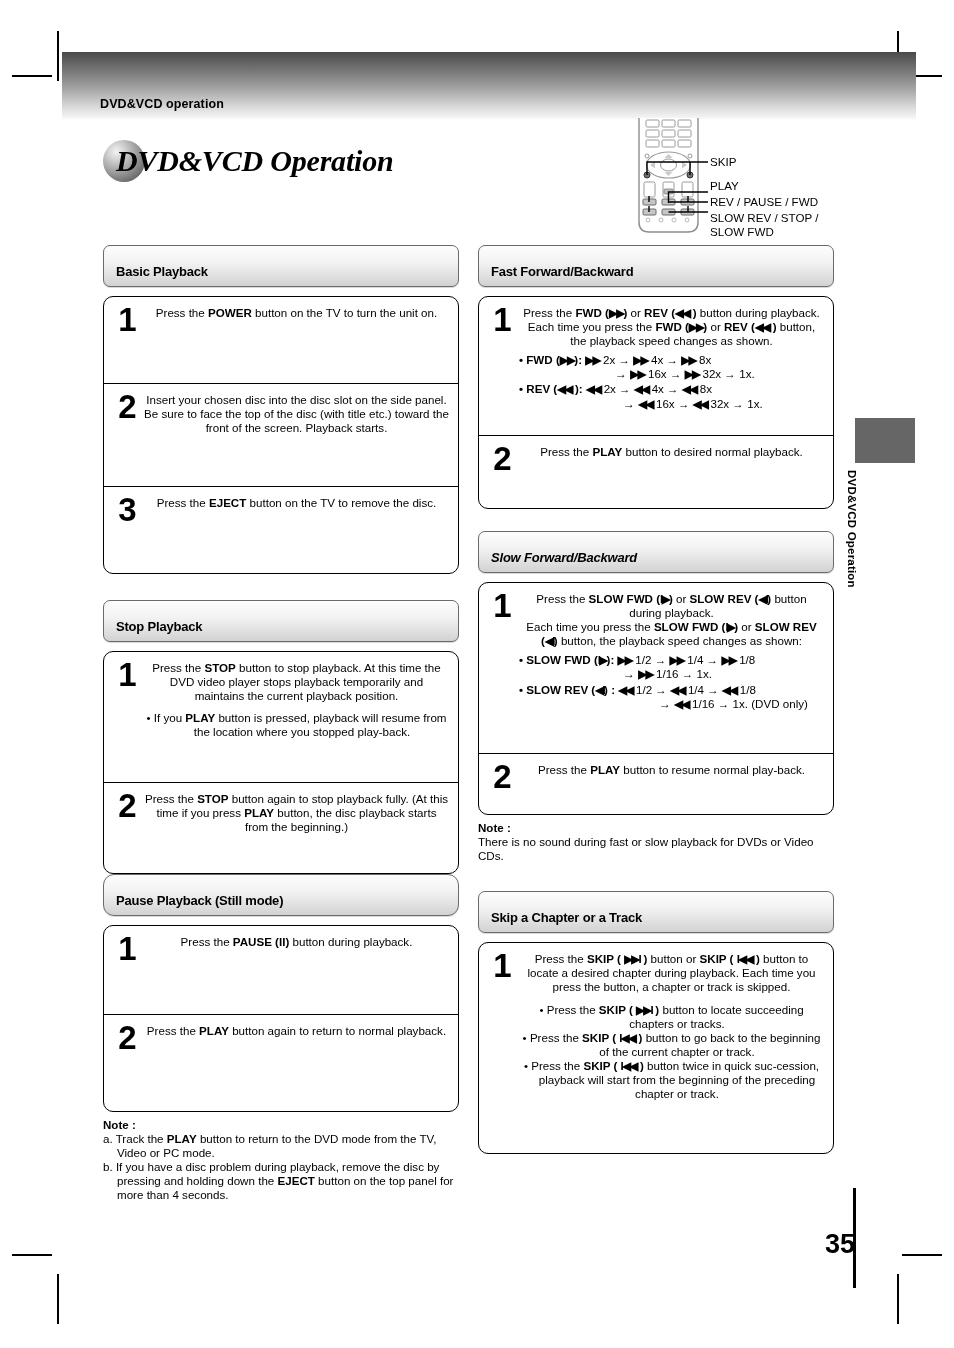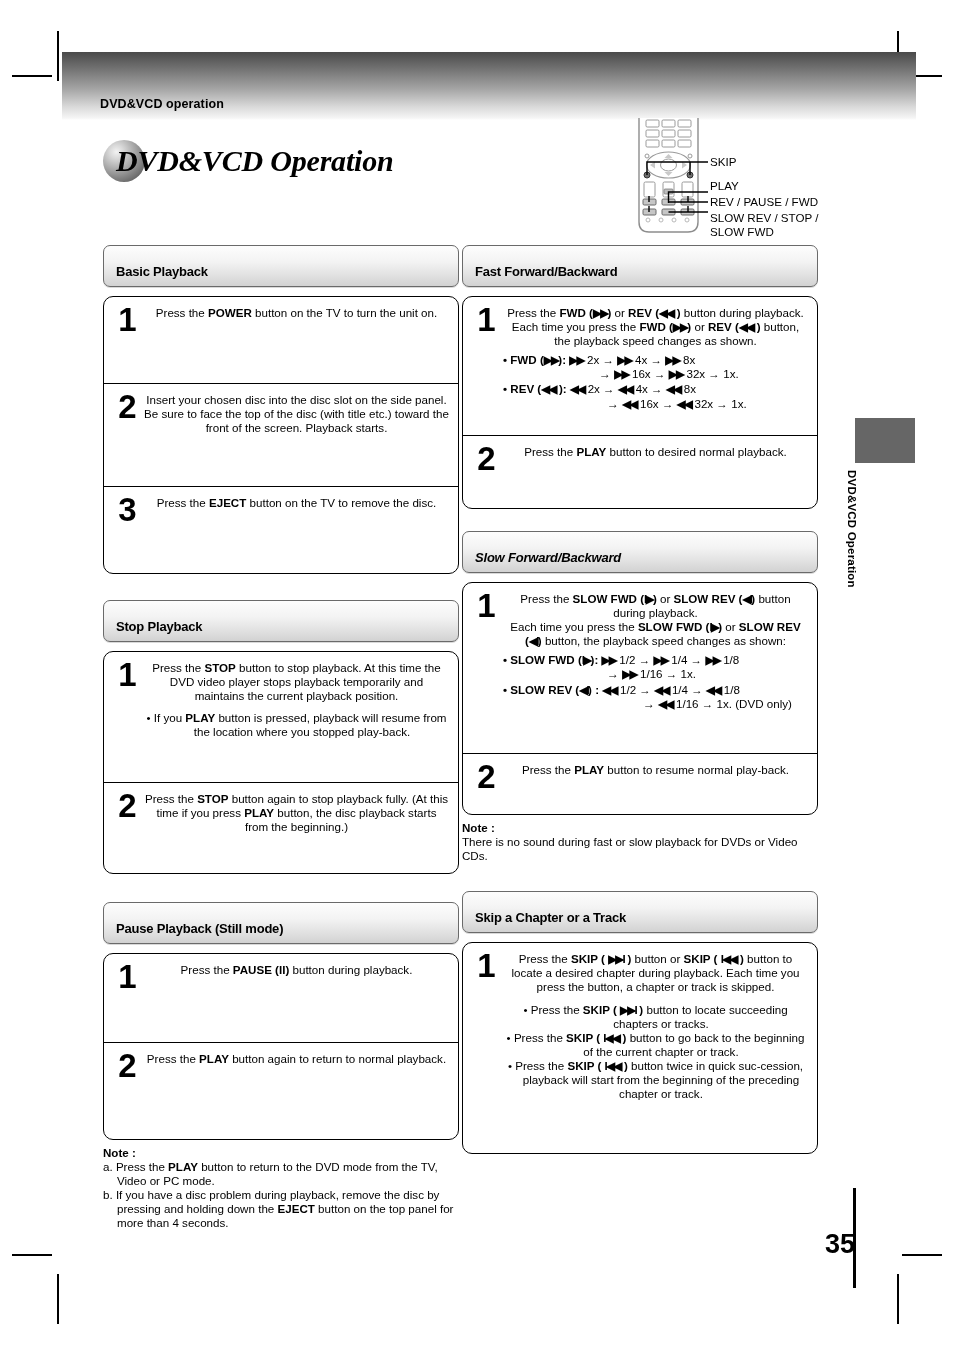--- a/index.html
+++ b/index.html
@@ -40,21 +40,21 @@
   }
 
   
   .remote-block{position:absolute;left:636px;top:118px;width:290px;height:120px;}
   .callouts{position:absolute;left:70px;top:0;width:220px;height:120px;font-size:11.6px;line-height:13.4px;}
   .callout{position:absolute;white-space:nowrap;}
 
   
   .col{position:absolute;top:245px;width:356px;}
   .col-left{left:103px;}
-  .col-right{left:462px;}
+  .col-right{left:478px;}
 
   
   .sechead{
     border:1px solid #6a6a6a;border-radius:7px;
     background:linear-gradient(to bottom,#fdfdfd 0%,#f3f3f3 40%,#e2e2e2 72%,#d2d2d2 100%);
     padding:18px 0 7px 12px;
     font-size:13px;font-weight:bold;letter-spacing:-.2px;
     box-shadow:0 1px 0 rgba(0,0,0,.15);
   }
 
@@ -236,39 +236,39 @@
         </div>
       </div>
       <div class="step" style="min-height:78px;">
         <div class="num">2</div>
         <div class="body just">
           <p><span>Press the </span><b>STOP</b><span> button again to stop playback fully. (At this time if you press </span><b>PLAY</b><span> button, the disc playback starts from the beginning.)</span></p>
         </div>
       </div>
     </div>
 
-    <div class="sechead" style="margin-top:28px;">Pause Playback (Still mode)</div>
+    <div class="sechead" style="border-radius:11px;">Pause Playback (Still mode)</div>
     <div class="stepbox">
       <div class="step" style="min-height:76px;">
         <div class="num">1</div>
         <div class="body">
           <p><span>Press the </span><b>PAUSE (II)</b><span> button during playback.</span></p>
         </div>
       </div>
       <div class="step" style="min-height:84px;">
         <div class="num">2</div>
         <div class="body just">
           <p><span>Press the </span><b>PLAY</b><span> button again to return to normal playback.</span></p>
         </div>
       </div>
     </div>
 
     <div class="note">
       <div class="h">Note :</div>
-      <div class="li"><span>a. Press the </span><b>PLAY</b><span> button to return to the DVD mode from the TV, Video or PC mode.</span></div>
+      <div class="li"><span>a. Track the </span><b>PLAY</b><span> button to return to the DVD mode from the TV, Video or PC mode.</span></div>
       <div class="li"><span>b. If you have a disc problem during playback, remove the disc by pressing and holding down the </span><b>EJECT</b><span> button on the top panel for more than 4 seconds.</span></div>
     </div>
   </div>
 
   <div class="col col-right">
 
     <div class="sechead">Fast Forward/Backward</div>
     <div class="stepbox">
       <div class="step" style="min-height:126px;">
         <div class="num">1</div>

